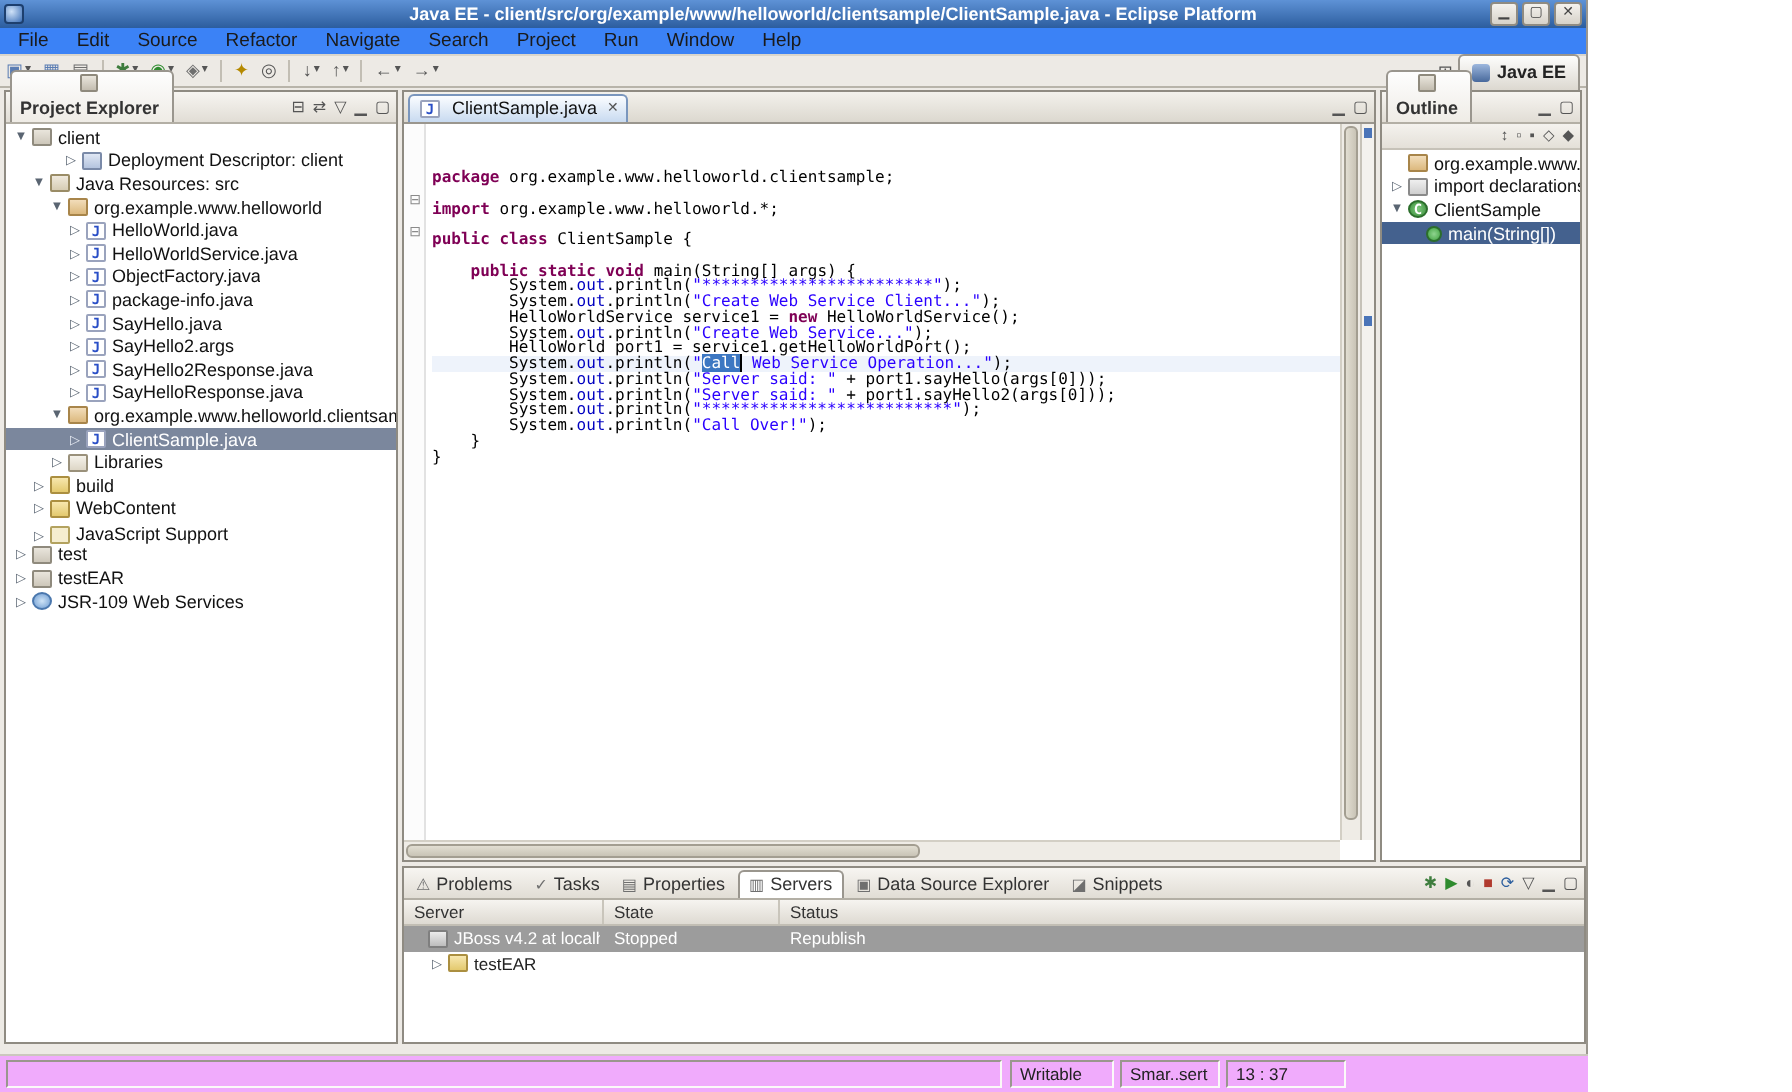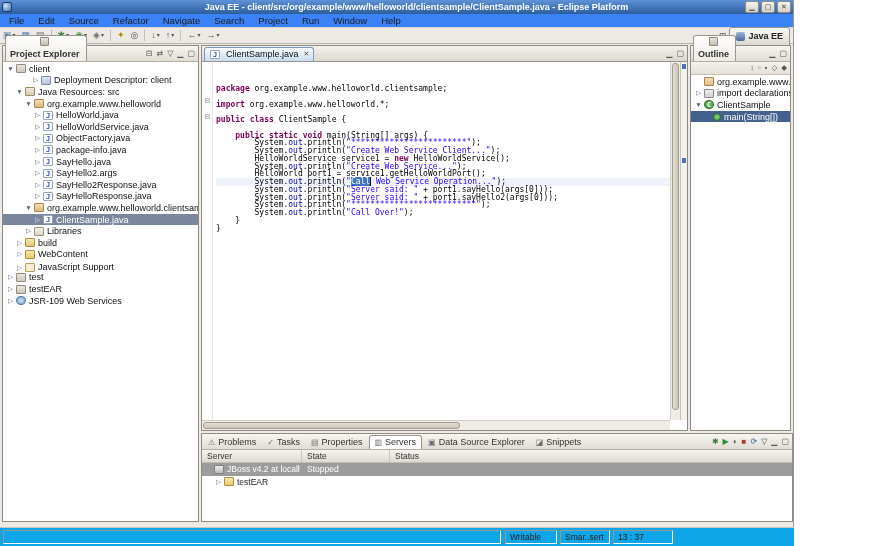--- a/index.html
+++ b/index.html
@@ -116,21 +116,21 @@
   .srv-head{display:flex;height:13px;background:linear-gradient(#f6f4f0,#dedad2);border-bottom:1px solid #c2beb4;color:#333;}
   .hc{padding:1px 5px;border-right:1px solid #c9c5bb;overflow:hidden;white-space:nowrap;}
   .hc.c0{width:100px;} .hc.c1{width:88px;} .hc.c2{flex:1;border-right:none;}
   .srv-row{display:flex;height:12.5px;align-items:center;color:#222;white-space:nowrap;}
   .srv-row.sel{background:#9c9c9c;color:#fff;}
   .cell{padding:0 5px;overflow:hidden;white-space:nowrap;}
   .cell.c0{width:100px;display:flex;align-items:center;padding:0 2px;}
   .cell.c1{width:88px;} .cell.c2{flex:1;}
 
   
-  .statusbar{position:absolute;left:0;top:527px;width:794px;height:19px;background:#0ea5e9;
+  .statusbar{position:absolute;left:0;top:527px;width:794px;height:19px;background:#f0abfc;
     border-top:1px solid #cbc7be;font-size:8.5px;color:#222;}
   .sb-cell{position:absolute;top:2px;height:14px;line-height:12px;padding:0 4px;
     border:1px solid;border-color:#9a968e #fbfaf8 #fbfaf8 #9a968e;overflow:hidden;white-space:nowrap;}
 </style>
 </head>
 <body>
 
 <div class="window">
 
   <div class="titlebar">
@@ -430,20 +430,21 @@
           <span class="hc c2">Status</span>
         </div>
       <div id="servers-rows">
           <div class="srv-row sel">
             <span class="cell c0" style="padding-left: 2px;">
               <span class="arrow"></span>
               <span class="ti ti-server"></span>
               <span class="tlabel">JBoss v4.2 at localhost</span>
             </span>
             <span class="cell c1">Stopped</span>
+            <span class="cell c2">Republish</span>
           </div>
           <div class="srv-row">
             <span class="cell c0" style="padding-left: 12px;">
               <span class="arrow">▷</span>
               <span class="ti ti-ear"></span>
               <span class="tlabel">testEAR</span>
             </span>
             <span class="cell c1"></span>
             <span class="cell c2"></span>
           </div>

